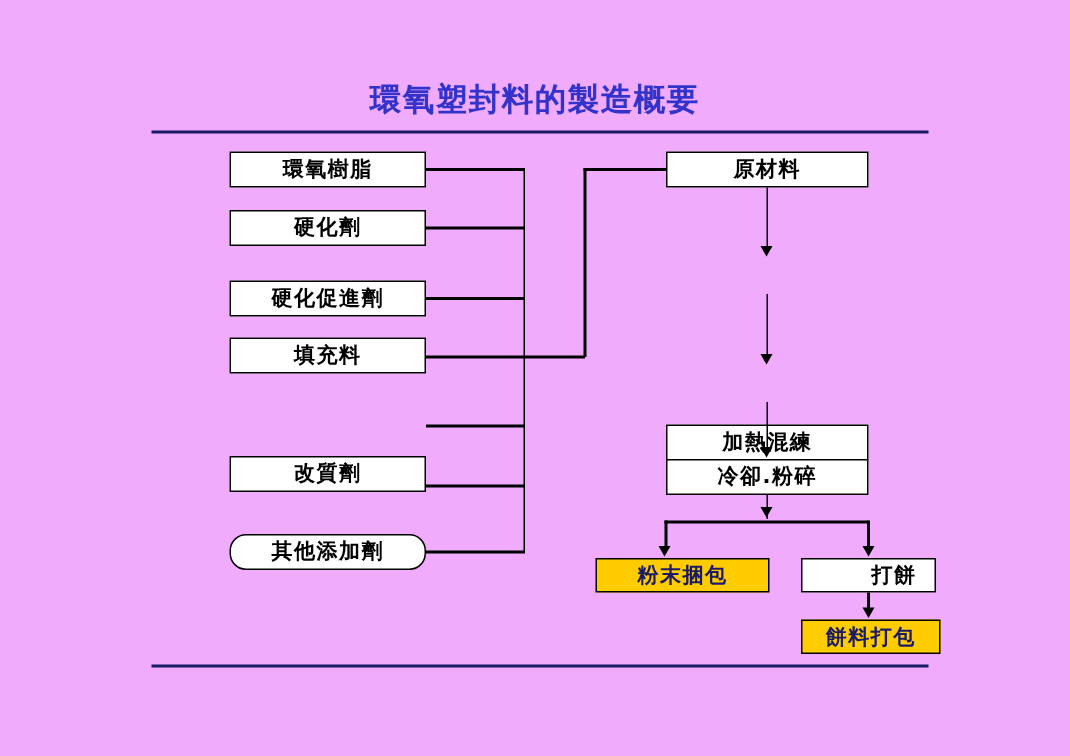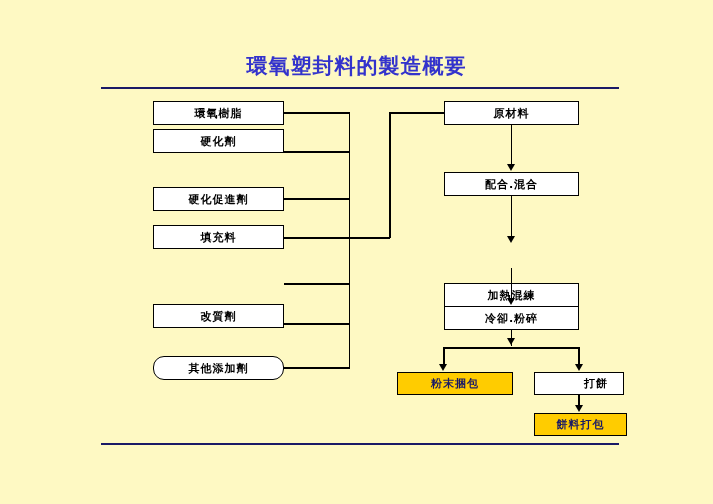--- a/index.html
+++ b/index.html
@@ -7,21 +7,21 @@
     padding: 0;
     background: #ffffff;
   }
   body {
     font-family: "DejaVu Sans", "Liberation Sans", sans-serif;
   }
   #slide {
     position: relative;
     width: 713px;
     height: 504px;
-    background: #fef9c3;
+    background: #f0abfc;
     overflow: hidden;
   }
   
   .title {
     position: absolute;
     left: 0;
     top: 52px;
     width: 713px;
     text-align: center;
     font-size: 21px;
@@ -41,38 +41,38 @@
   .rule.top { top: 87px; }
   .rule.bottom { top: 443px; }
 
   
   .box {
     position: absolute;
     box-sizing: border-box;
     border: 1.5px solid #000000;
     background: #ffffff;
     color: #000000;
-    font-size: 11px;
+    font-size: 14px;
     font-weight: bold;
     display: flex;
     align-items: center;
     justify-content: center;
     letter-spacing: 1px;
     line-height: 1;
   }
   .box.yellow {
     background: #FFCC00;
     border: 1.5px solid #000000;
     color: #1a1a66;
   }
 
   
   .lbox { left: 153px; width: 131px; height: 24px; }
   .l1 { top: 101px; }
-  .l2 { top: 129px; }
+  .l2 { top: 140px; }
   .l3 { top: 187px; }
   .l4 { top: 225px; }
   .l5 { top: 272px; }
   .l6 { top: 304px; }
   .l7 { top: 356px; border-radius: 11px; }
 
   
   .rbox { left: 444px; width: 135px; height: 24px; }
   .r1 { top: 101px; }
   .r2 { top: 172px; }
@@ -125,21 +125,20 @@
   <div class="ln lnh" style="left:284px; top:283px;  width:66px;"></div>
   <div class="ln lnh" style="left:284px; top:323px;  width:66px;"></div>
   <div class="ln lnh" style="left:284px; top:367px;  width:66px;"></div>
 
   <div class="ln lnv" style="left:348.5px; top:112px; height:256px;"></div>
 
   <div class="ln lnv" style="left:389px; top:112px; height:126px;"></div>
   <div class="ln lnh" style="left:389px; top:112px; width:56px;"></div>
 
   <div class="box rbox r1">原材料</div>
-  <div class="box rbox r2">配合.混合</div>
   <div class="box rbox r3">加熱混練</div>
   <div class="box rbox r4">冷卻.粉碎</div>
 
   <div class="ln lnv" style="left:510.5px; top:125px; height:40px;"></div>
   <div class="arrow" style="left:507px; top:164px;"></div>
 
   <div class="ln lnv" style="left:510.5px; top:196px; height:41px;"></div>
   <div class="arrow" style="left:507px; top:236px;"></div>
 
   <div class="ln lnv" style="left:510.5px; top:268px; height:31px;"></div>

